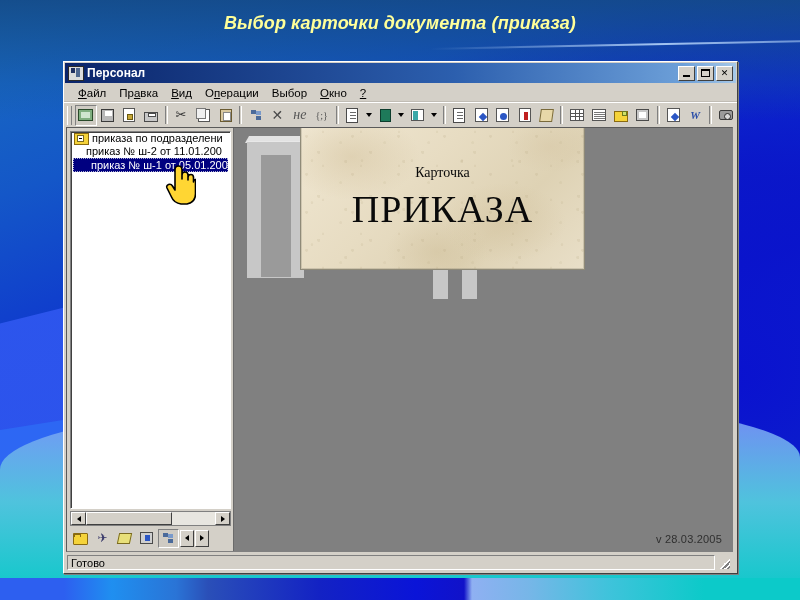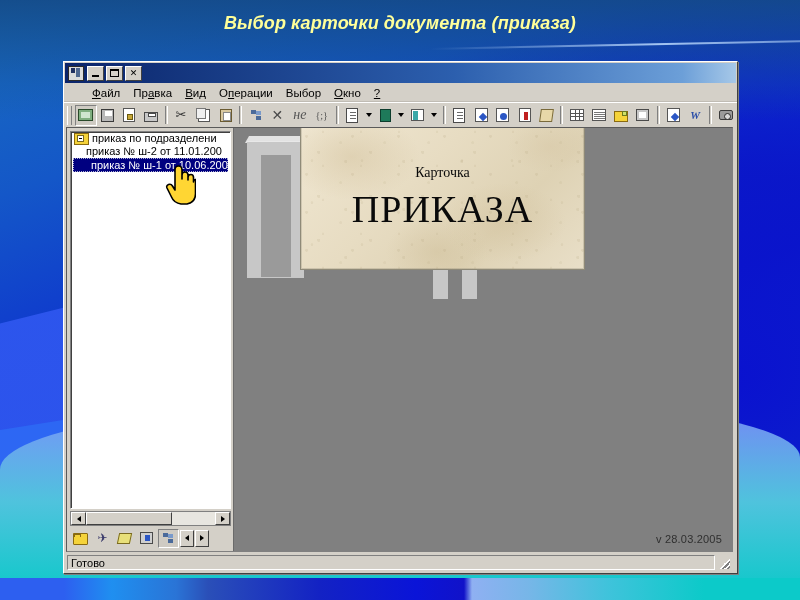--- a/index.html
+++ b/index.html
@@ -178,21 +178,21 @@
   }
   .win-btn .glyph-max {
     width: 9px; height: 8px; border: 1px solid #000; border-top-width: 2px; box-sizing: border-box;
   }
 
   
   .menubar {
     display: flex;
     align-items: center;
     height: 17px;
-    padding-left: 22px;
+    padding-left: 8px;
     background: #d4d0c8;
     border-bottom: 1px solid #c0bcb4;
   }
   .menu-item {
     font-size: 11.5px;
     color: #000;
     padding: 1px 7px 1px 6px;
     white-space: nowrap;
     font-family: "Liberation Sans", sans-serif;
   }
@@ -651,20 +651,21 @@
   <div class="bg-topdark"></div>
   <div class="bg-hairline"></div>
   <div class="bg-bottom-strip"></div>
 
   <div id="slide-title">Выбор карточки документа (приказа)</div>
 
   <div id="app-window">
 
     <div class="titlebar">
       <div class="titlebar-icon"></div>
+      <div class="titlebar-text">Персонал</div>
       <div class="win-buttons">
         <div class="win-btn">
             <span class="glyph-min"></span>
           </div>
         <div class="win-btn">
             <span class="glyph-max"></span>
           </div>
         <div class="win-btn">
             <span>✕</span>
           </div>
@@ -794,29 +795,29 @@
         </div>
     </div>
 
     <div class="client">
 
       <div class="tree-panel">
         <div class="tree-box">
 
           <div class="tree-item">
             <span class="tree-folder-ic"></span>
-            <span>приказ по подразделени</span>
+            <span>приказа по подразделени</span>
           </div>
 
           <div class="tree-item child">
             <span>приказ № ш-2 от 11.01.200</span>
           </div>
 
           <div class="tree-item child selected">
-            <span>приказ № ш-1 от 10.06.200</span>
+            <span>приказ № ш-1 от 05.01.200</span>
           </div>
 
           <svg class="hand-cursor" viewBox="0 0 32 44">
             <path d="M11 22 L11 8 Q11 4 14.5 4 Q18 4 18 8 L18 17 L18 13 Q18 10 21 10 Q24 10 24 13 L24 18 L24 15.5 Q24 12.5 27 12.5 Q29.5 12.5 29.5 15.5 L29.5 20 Q29.5 17.5 31.5 17.5 L31.5 17.5 Q31.5 17.5 31.5 20 L31.5 32 Q31.5 40 23 42 L17 42 Q10 41 7.5 35 L3 26 Q2 23.5 4.5 22.5 Q7 21.5 8.5 24 L11 28 Z" fill="#ffd633" stroke="#000000" stroke-width="1.6" stroke-linejoin="round"></path>
           </svg>
         </div>
 
         <div class="h-scroll">
           <div class="sb-btn">
               <i class="l"></i>

